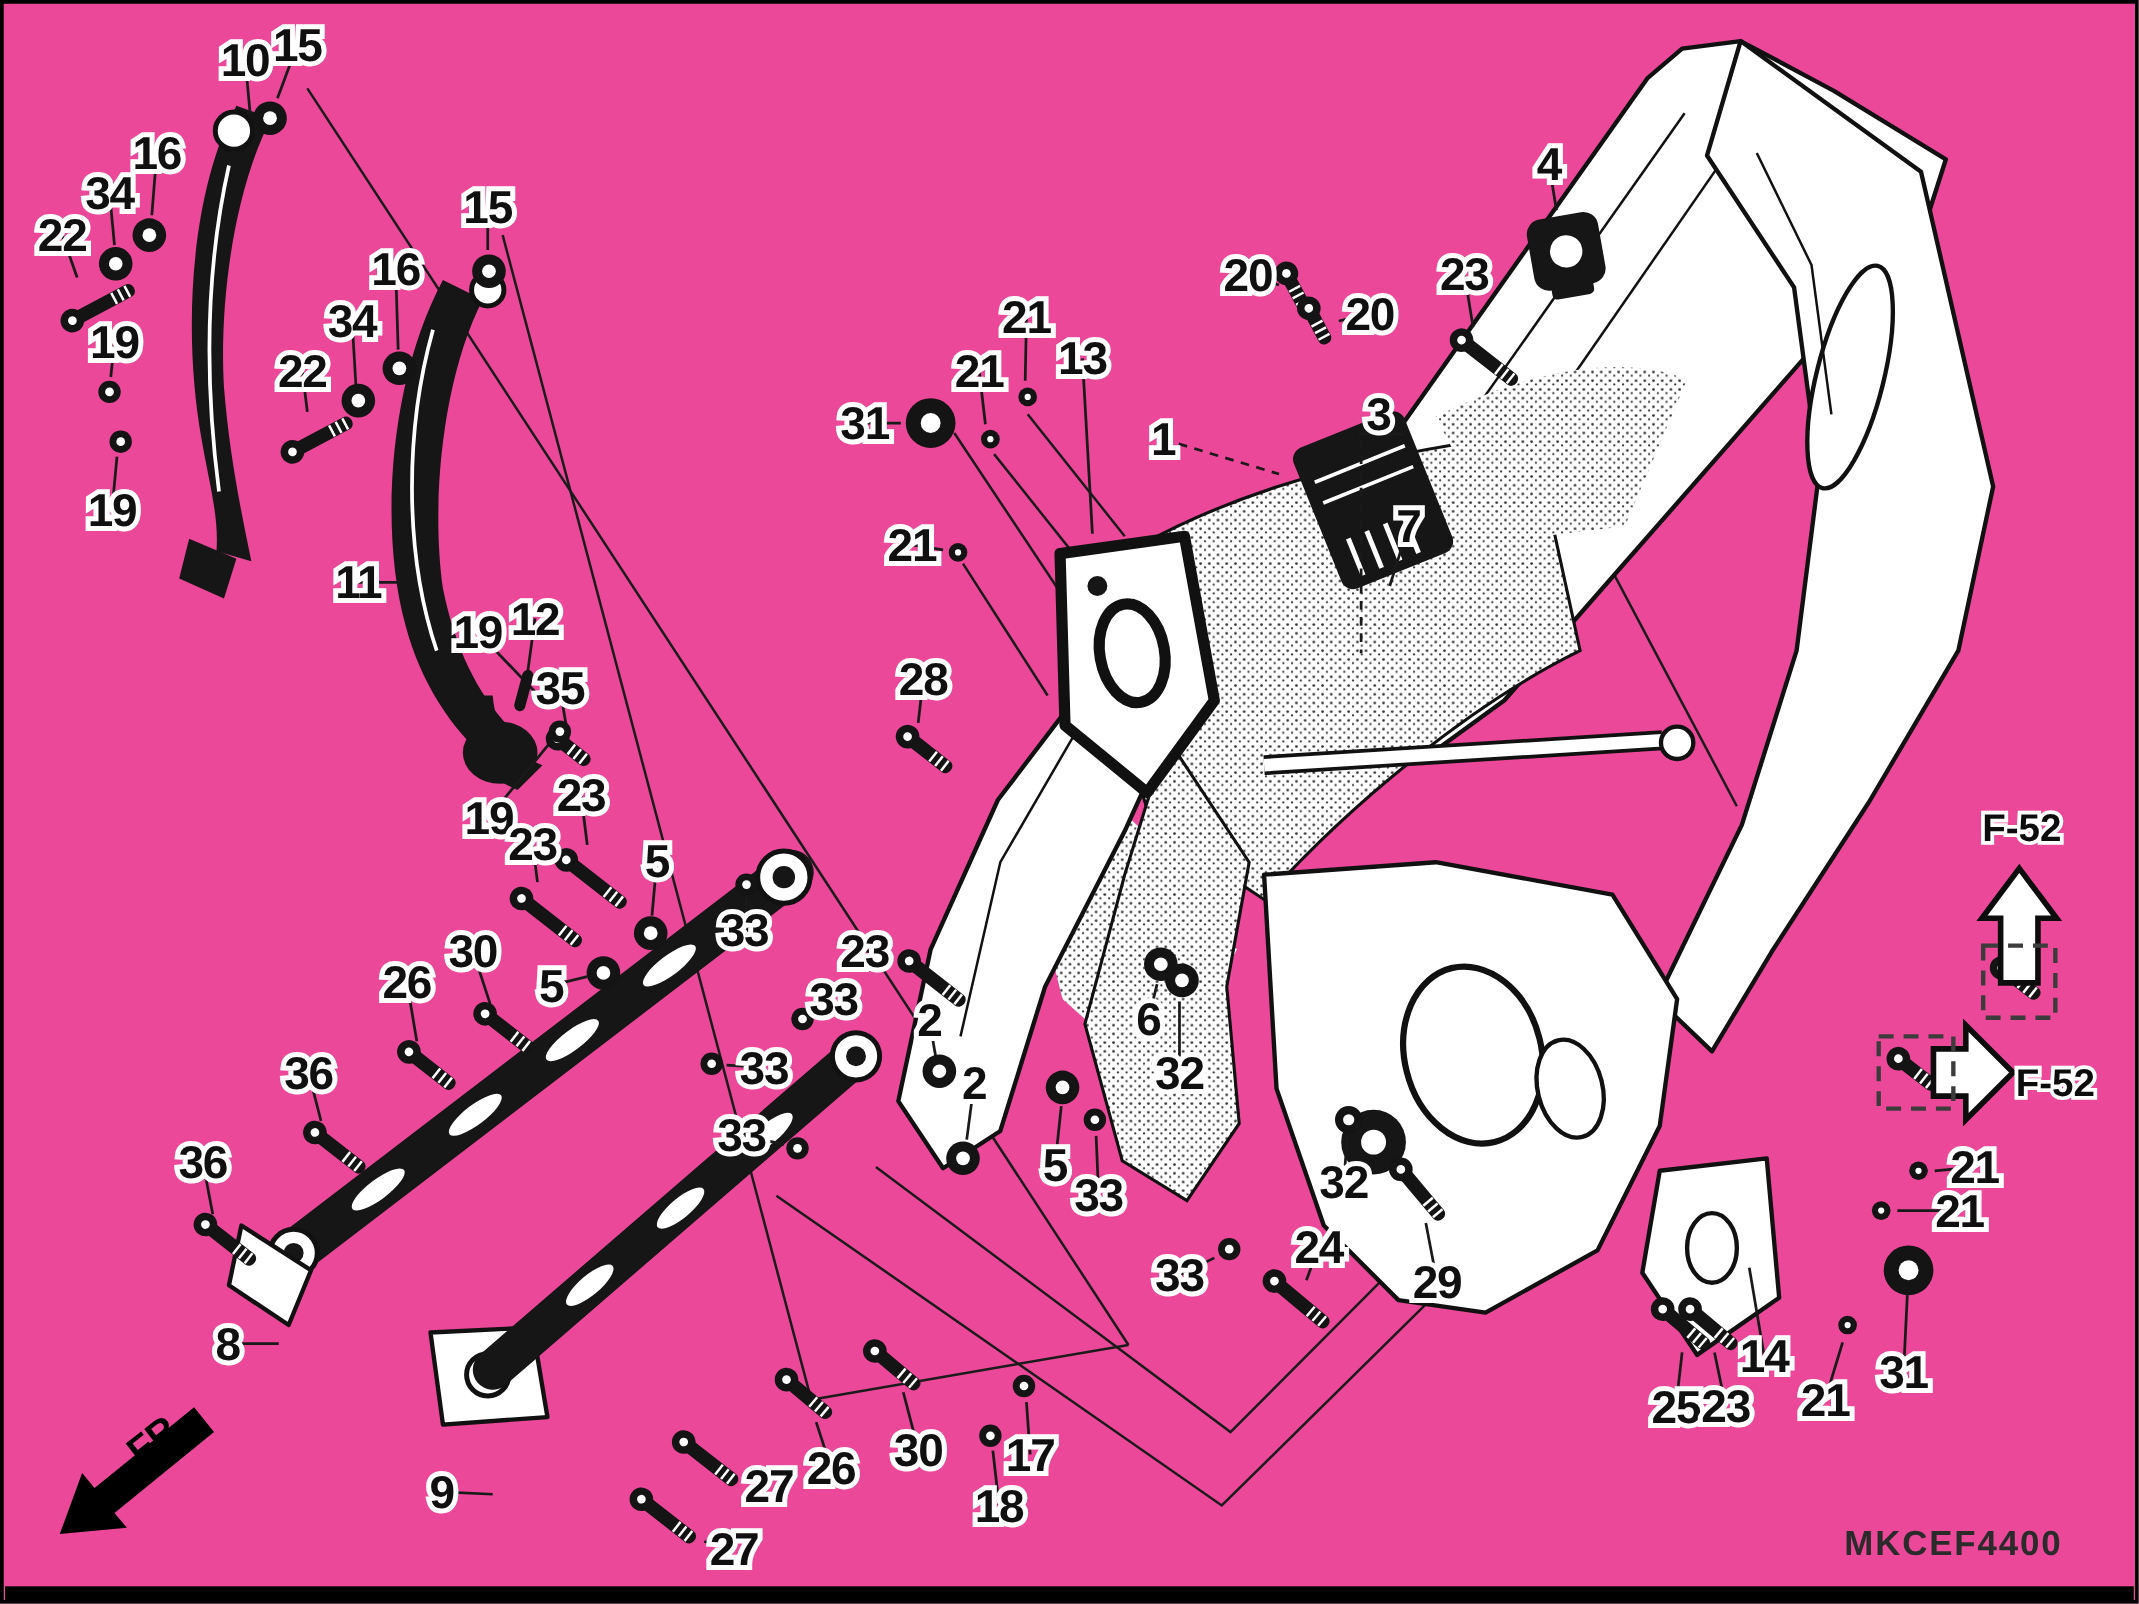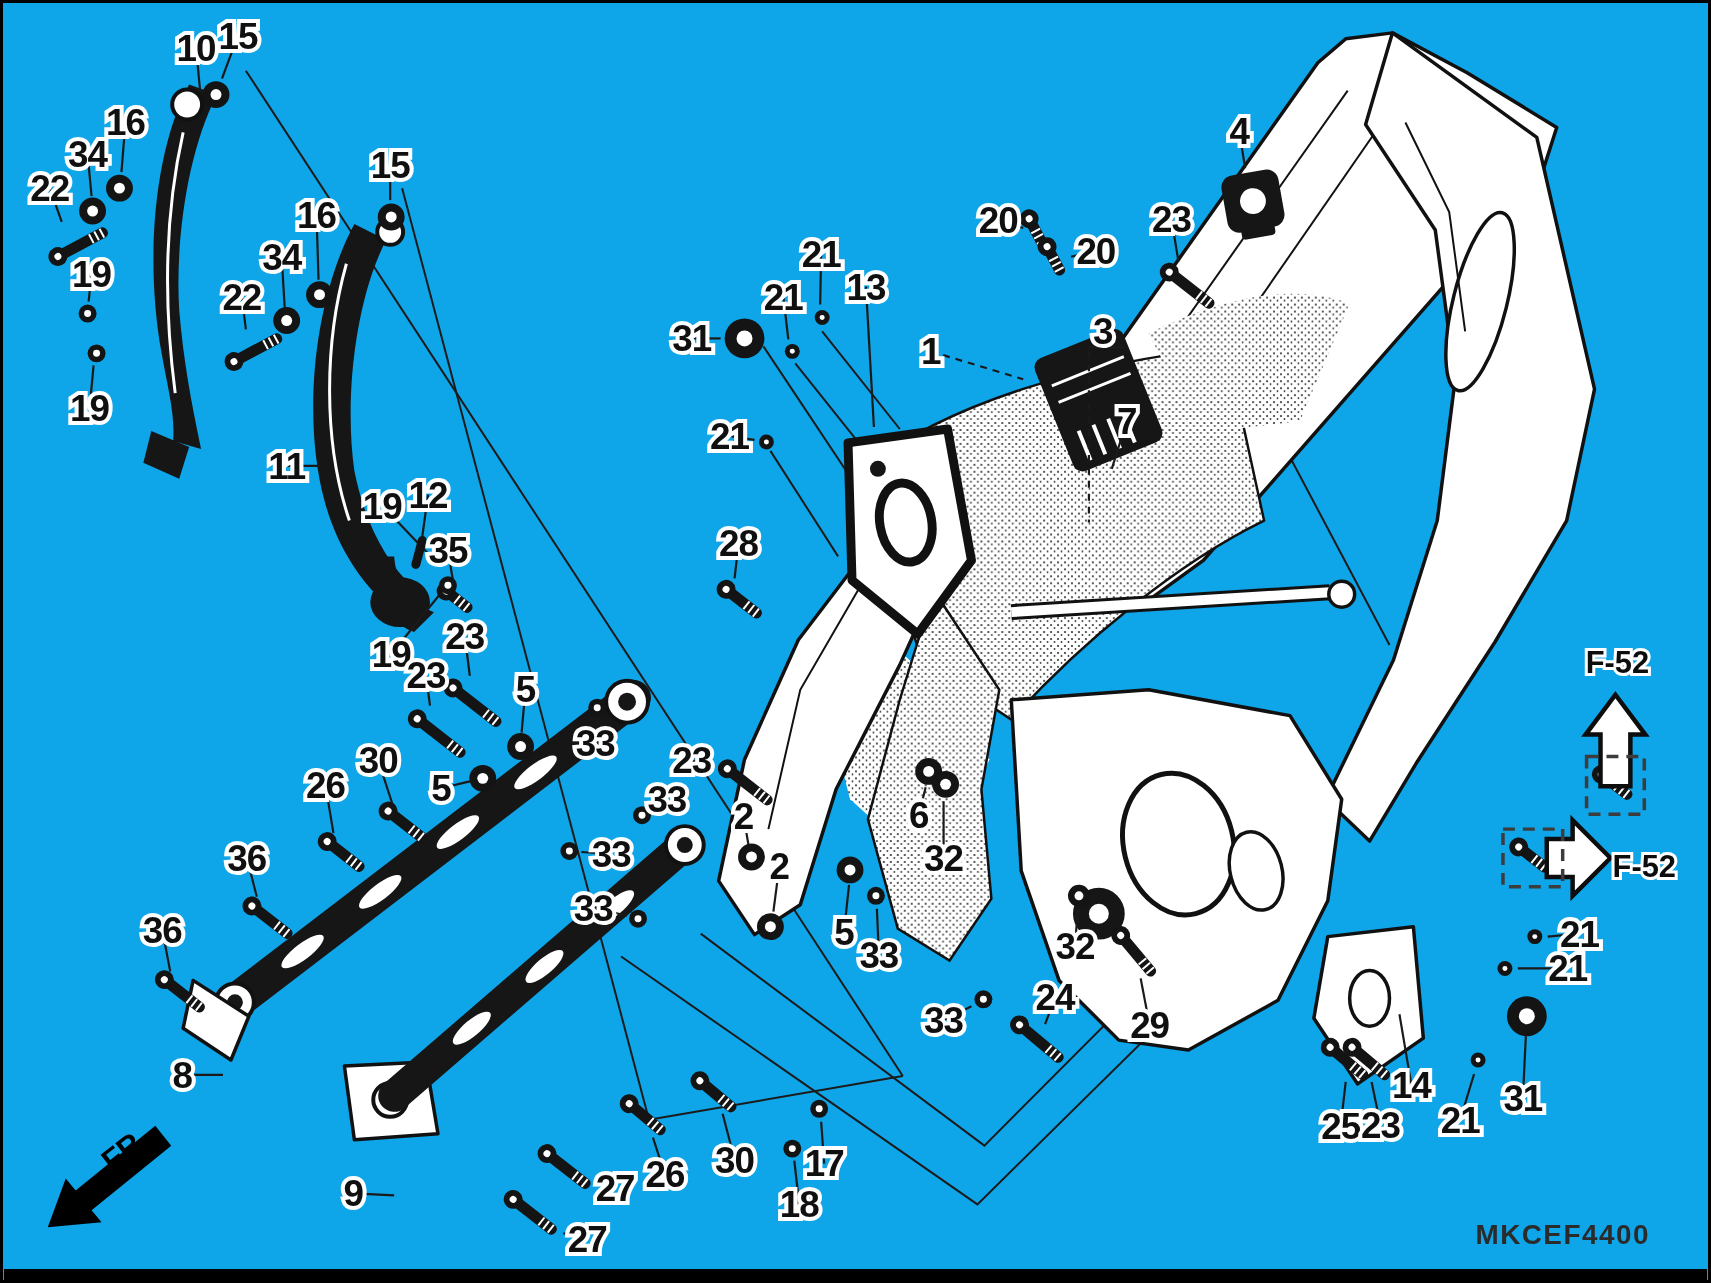--- a/index.html
+++ b/index.html
@@ -1,17 +1,17 @@
 <!DOCTYPE html>
 <html><head>
 <meta charset="utf-8">
 <style>
   html,body{margin:0;padding:0;background:#e8e8e8;}
   .canvas{
-    width:1711px;height:1283px;position:relative;background:#0ea5e9;
+    width:1711px;height:1283px;position:relative;background:#ec4899;
     border:3px solid #000;box-sizing:border-box;overflow:hidden;
     font-family:"Liberation Sans",sans-serif;
   }
   svg{position:absolute;left:0;top:0;width:100%;height:100%;}
   .callout{font:700 37px "Liberation Sans",sans-serif;fill:#101010;text-anchor:middle;
     paint-order:stroke;stroke:#ffffff;stroke-width:8px;letter-spacing:-1px;}
   .leader{stroke:#1a1a1a;stroke-width:2.2;fill:none;}
   .dashed{stroke-dasharray:7 6;}
   .ref-label{font:700 31px "Liberation Sans",sans-serif;fill:#0d0d0d;text-anchor:middle;
     paint-order:stroke;stroke:#fff;stroke-width:6px;}

